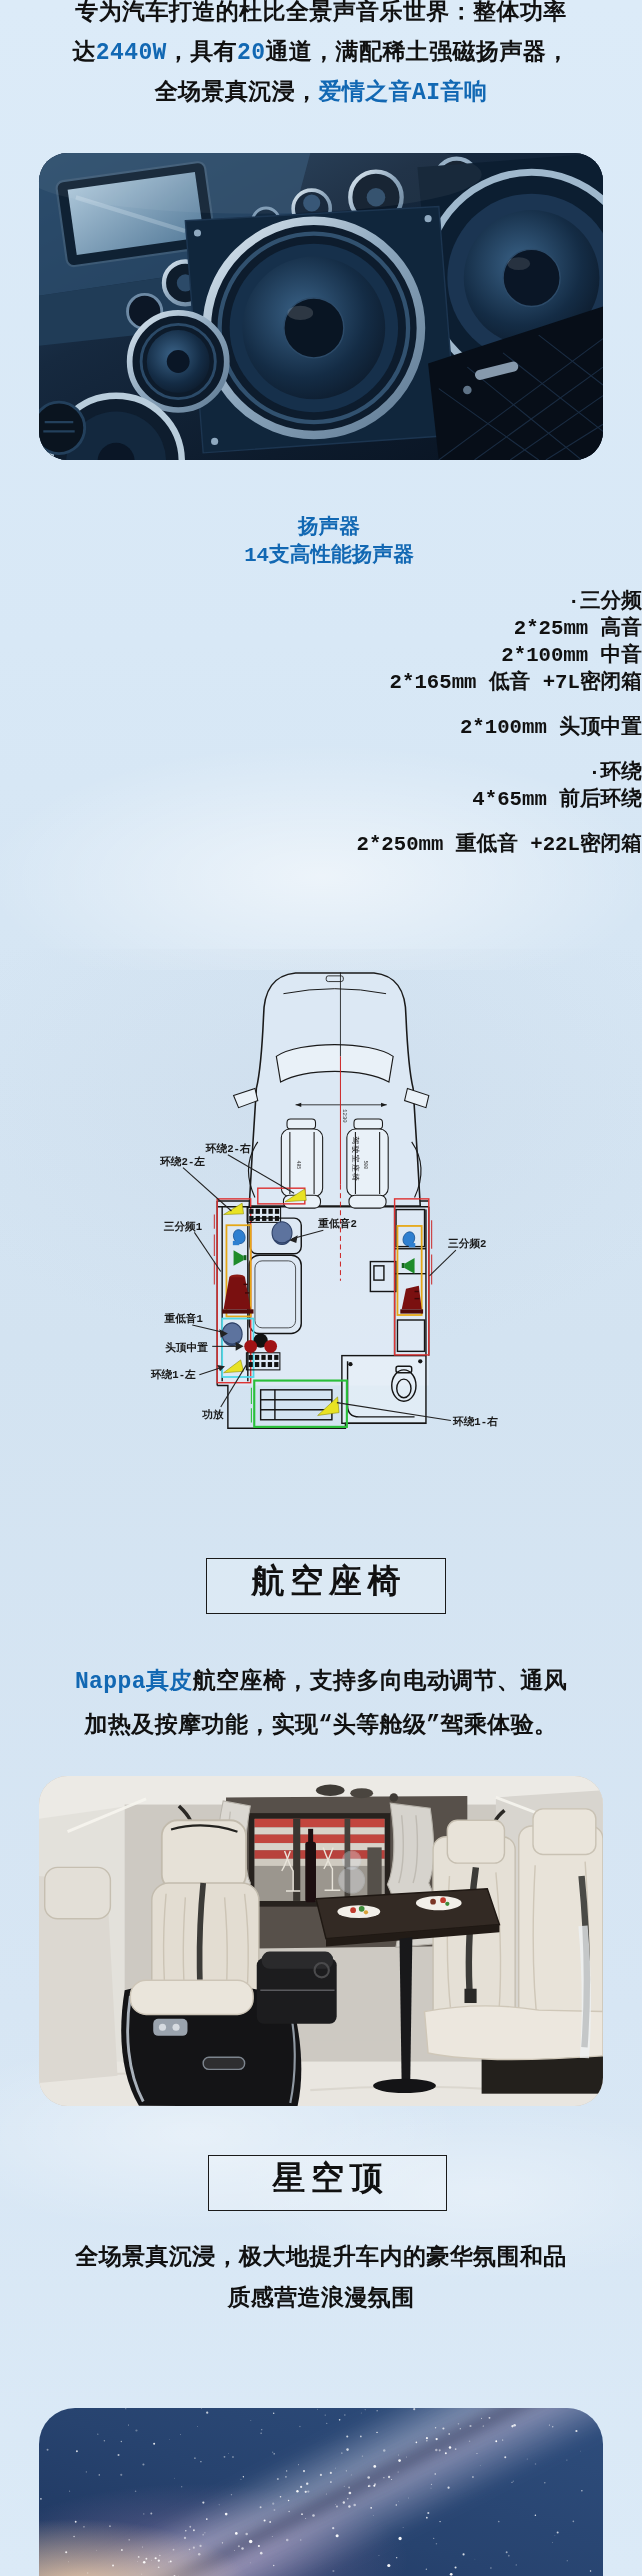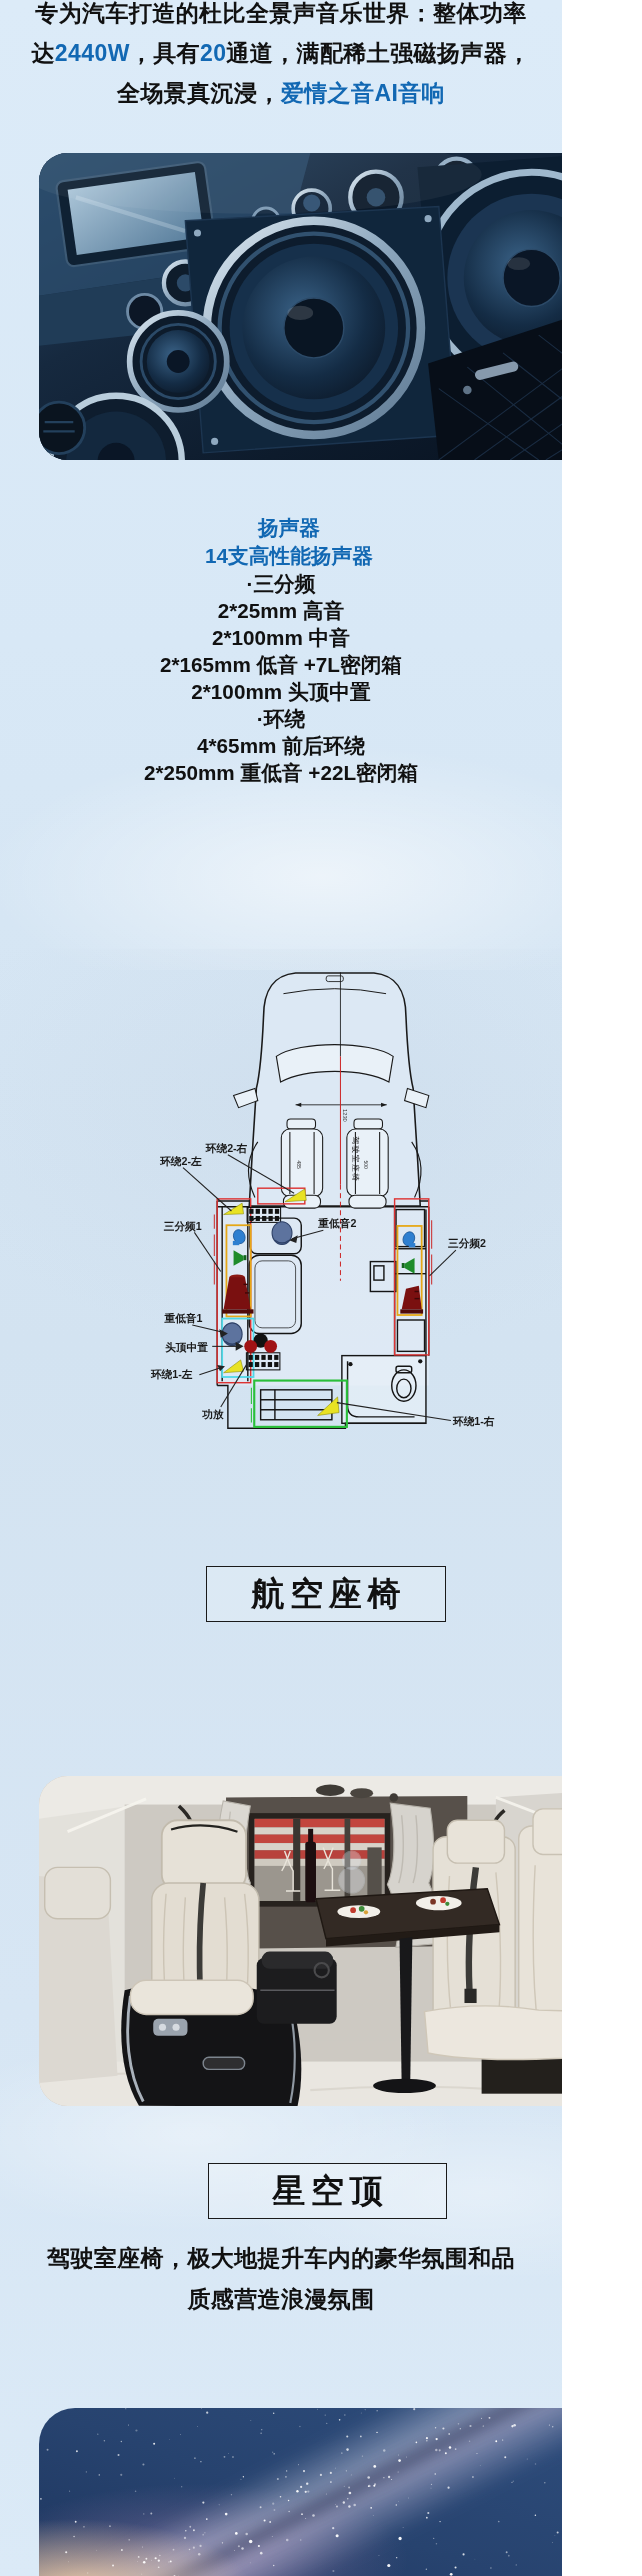--- a/index.html
+++ b/index.html
@@ -1,18 +1,18 @@
 <!DOCTYPE html>
 <html style="font-size:11.4px"><head>
 <meta charset="utf-8">
 <style>
   html,body{margin:0;padding:0;}
   body{font-family:"Liberation Sans","DejaVu Sans",sans-serif;}
-  .page{position:relative;width:562px;height:2576px;overflow:hidden;
-        background:linear-gradient(180deg,#dcebf8 0%,#d8e8f6 25%,#d3e3f1 52%,#d7e6f4 78%,#dbeaf7 100%);}
+  .page{position:relative;width:642px;height:2576px;overflow:hidden;
+        background:linear-gradient(180deg,#dcebf8 0%,#d8e8f6 25%,#d3e3f1 52%,#d7e6f4 78%,#dbeaf7 100%);font-family:Liberation Mono, monospace;}
   .mist{position:absolute;left:0;width:642px;pointer-events:none;}
   .mist1{top:735px;height:235px;background:radial-gradient(70% 75% at 50% 60%,rgba(255,255,255,.55),rgba(255,255,255,0) 75%);}
   .mist2{top:2040px;height:235px;background:
      radial-gradient(60% 60% at 30% 40%,rgba(255,255,255,.4),rgba(255,255,255,0) 70%),
      radial-gradient(55% 55% at 75% 65%,rgba(255,255,255,.33),rgba(255,255,255,0) 70%);}
   .mist3{top:949px;height:521px;background:radial-gradient(80% 60% at 50% 30%,rgba(197,212,228,.35),rgba(197,212,228,0) 80%);}
 
   .para{position:absolute;left:0;right:0;text-align:center;font-weight:700;color:#111;
         font-size:23px;letter-spacing:0.4px;}
   .para .rline{white-space:nowrap;}
@@ -31,31 +31,31 @@
   .mw-band{position:absolute;left:21.4px;top:-14.3px;width:713px;height:121px;
      transform:rotate(-27deg);transform-origin:371px 82px;filter:blur(7.1px);
      background:linear-gradient(180deg,rgba(226,226,244,0) 0%,rgba(226,226,244,.5) 42%,rgba(214,204,230,.55) 55%,rgba(226,226,244,0) 100%);}
   .mw-dust{position:absolute;left:21.4px;top:28.5px;width:713px;height:33px;
      transform:rotate(-27deg);transform-origin:371px 54px;filter:blur(5px);
      background:linear-gradient(180deg,rgba(42,48,84,0),rgba(42,48,84,.55),rgba(42,48,84,0));}
   .star-photo svg{position:absolute;inset:0;}
 
   .specs{position:absolute;top:514px;left:0;right:0;text-align:center;font-weight:700;}
   .spec-title{color:#1268b3;font-size:20.7px;line-height:28px;margin-left:16px;}
-  .spec-group{}
+  .spec-group{margin-top:18px;text-align:right;}
   .spec-label,.spec-line{font-size:20.7px;line-height:27px;color:#111;}
 
   .diagram{position:absolute;left:121px;top:949px;width:399px;height:514px;}
   .diagram svg{width:100%;height:100%;display:block;}
   .dlabel{font-size:15px;font-weight:700;fill:#1a1a1a;}
   .dtiny{fill:#333;}
 
   .title-box{position:absolute;border:1.4px solid #1a1a1a;background:rgba(255,255,255,.18);
-     display:flex;align-items:center;justify-content:center;
-     font-size:33px;font-weight:700;color:#111;letter-spacing:5.7px;text-indent:5.7px;margin-top:8px;}
+     display:flex;justify-content:center;
+     font-size:33px;font-weight:700;color:#111;letter-spacing:5.7px;text-indent:5.7px;}
   .box-seats{left:206px;top:1558px;width:238px;height:54px;}
   .box-star{left:208px;top:2155px;width:237px;height:54px;}
 </style>
 </head>
 <body>
 
 <div class="page">
   <div class="mist mist1"></div>
   <div class="mist mist3"></div>
   <div class="mist mist2"></div>
@@ -392,20 +392,24 @@
         <text class="dlabel" x="42" y="602">环绕1-左</text>
         <text class="dlabel" x="114" y="658">功放</text>
         <text class="dlabel" x="466" y="667">环绕1-右</text>
       </g>
     </svg>
   </div>
 
   <div class="title-box box-seats">
     <span>航空座椅</span>
   </div>
+  <div class="para nappa">
+      <div class="rline"><span class="blue">Nappa真皮</span><span>航空座椅，支持多向电动调节、通风</span></div>
+      <div class="rline"><span>加热及按摩功能，实现“头等舱级”驾乘体验。</span></div>
+    </div>
 
   <div class="photo seat-photo">
     <svg viewBox="0 0 790 463">
       <rect width="790" height="463" fill="#cdc9c2"></rect>
       <path d="M0,0 H790 V95 Q600,55 395,58 Q190,62 0,115 Z" fill="#eceae5"></path>
       <polygon points="0,60 125,42 160,420 0,440" fill="#e3e1db"></polygon>
       <rect x="120" y="40" width="545" height="330" fill="#cdc9c2"></rect>
       <polygon points="640,30 790,20 790,430 640,400" fill="#d8d5cf"></polygon>
 
       <polygon points="262,30 600,28 600,238 262,242" fill="#57504a"></polygon>
@@ -506,21 +510,21 @@
         <circle cx="396" cy="272" r="10" fill="none" stroke="#4a4a4c" stroke-width="3"></circle>
         <line x1="310" y1="300" x2="414" y2="300" stroke="#5a5a5e" stroke-width="2"></line>
       </g>
     </svg>
   </div>
 
   <div class="title-box box-star">
     <span>星空顶</span>
   </div>
   <div class="para starp">
-      <div class="rline"><span>驾驶室座椅，极大地提升车内的豪华氛围和品</span></div>
+      <div class="rline"><span>全场景真沉浸，极大地提升车内的豪华氛围和品</span></div>
       <div class="rline"><span>质感营造浪漫氛围</span></div>
     </div>
 
   <div class="photo star-photo">
     <div class="star-layer glow-purple"></div>
     <div class="mw-band"></div>
     <div class="mw-dust"></div>
     <div class="star-layer glow-warm"></div>
     <svg id="stars" viewBox="0 0 790 236">
         <circle cx="169.3" cy="206.7" r="1.08" fill="#ffffff" opacity="0.51"></circle>

